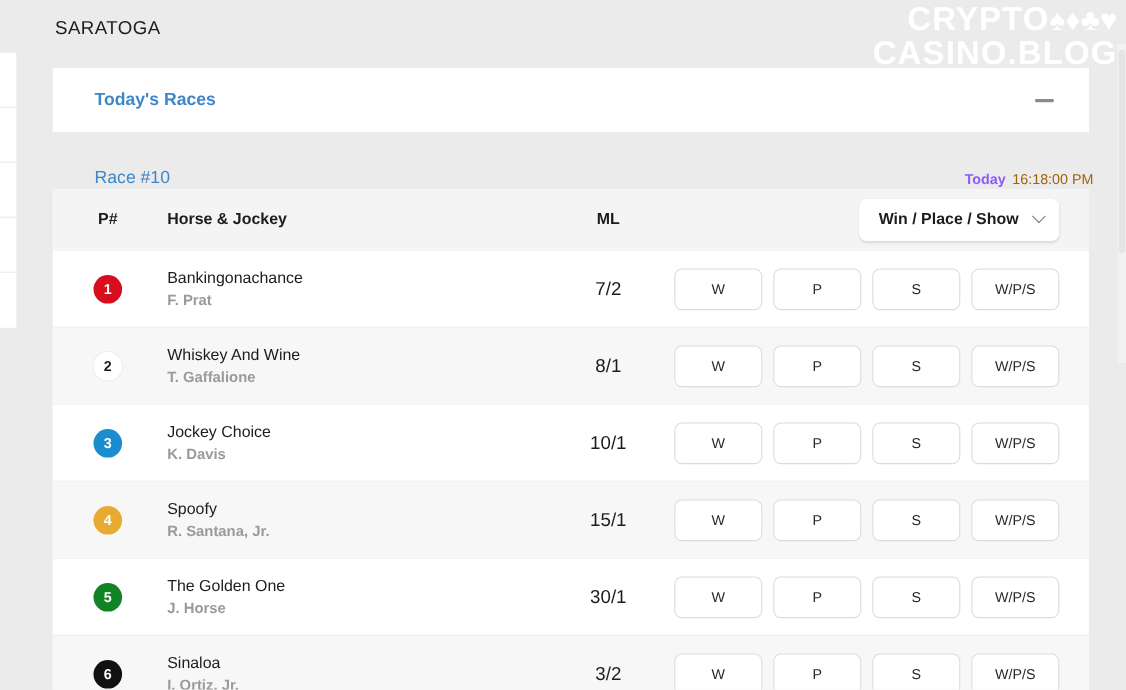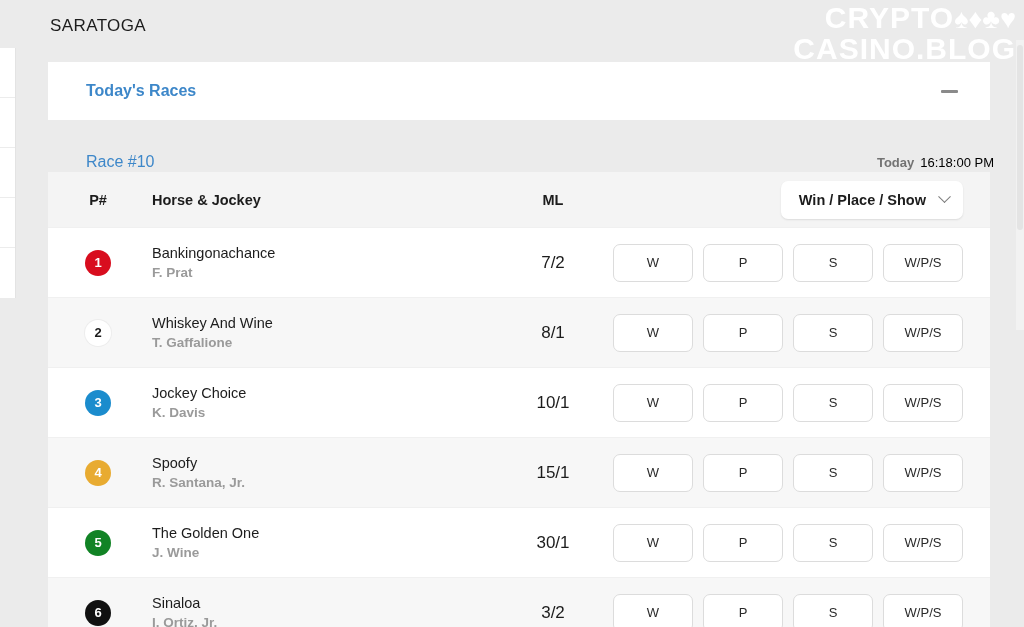--- a/index.html
+++ b/index.html
@@ -104,22 +104,22 @@
     padding: 0 8px 0 26px;
     background: transparent;
     margin-top: 16px;
   }
   .race-number {
     color: #3d87c9;
     font-size: 16px;
     font-weight: 400;
   }
   .race-time { font-size: 13px; color: #7b7b7b; }
-  .race-time .day { font-weight: 700; color: #737373; }
-  .race-time .clock { margin-left: 6px; color: #000000; }
+  .race-time .day { font-weight: 700; color: #8b5cf6; }
+  .race-time .clock { margin-left: 6px; color: #a16207; }
 
   
   .table {
     position: absolute;
     left: 48px; top: 172px;
     width: 942px;
     background: #ffffff;
   }
   .thead {
     height: 55px;
@@ -306,21 +306,21 @@
             <button class="bet-btn">W</button>
             <button class="bet-btn">P</button>
             <button class="bet-btn">S</button>
             <button class="bet-btn">W/P/S</button>
           </div>
         </div>
         <div class="row odd">
           <div class="col-p"><span class="badge" style="background: rgb(17, 131, 37); color: rgb(255, 255, 255);">5</span></div>
           <div class="col-hj">
             <div class="horse-name">The Golden One</div>
-            <div class="jockey-name">J. Wine</div>
+            <div class="jockey-name">J. Horse</div>
           </div>
           <div class="col-ml"><span class="ml">30/1</span></div>
           <div class="col-bet">
             <button class="bet-btn">W</button>
             <button class="bet-btn">P</button>
             <button class="bet-btn">S</button>
             <button class="bet-btn">W/P/S</button>
           </div>
         </div>
         <div class="row even">

